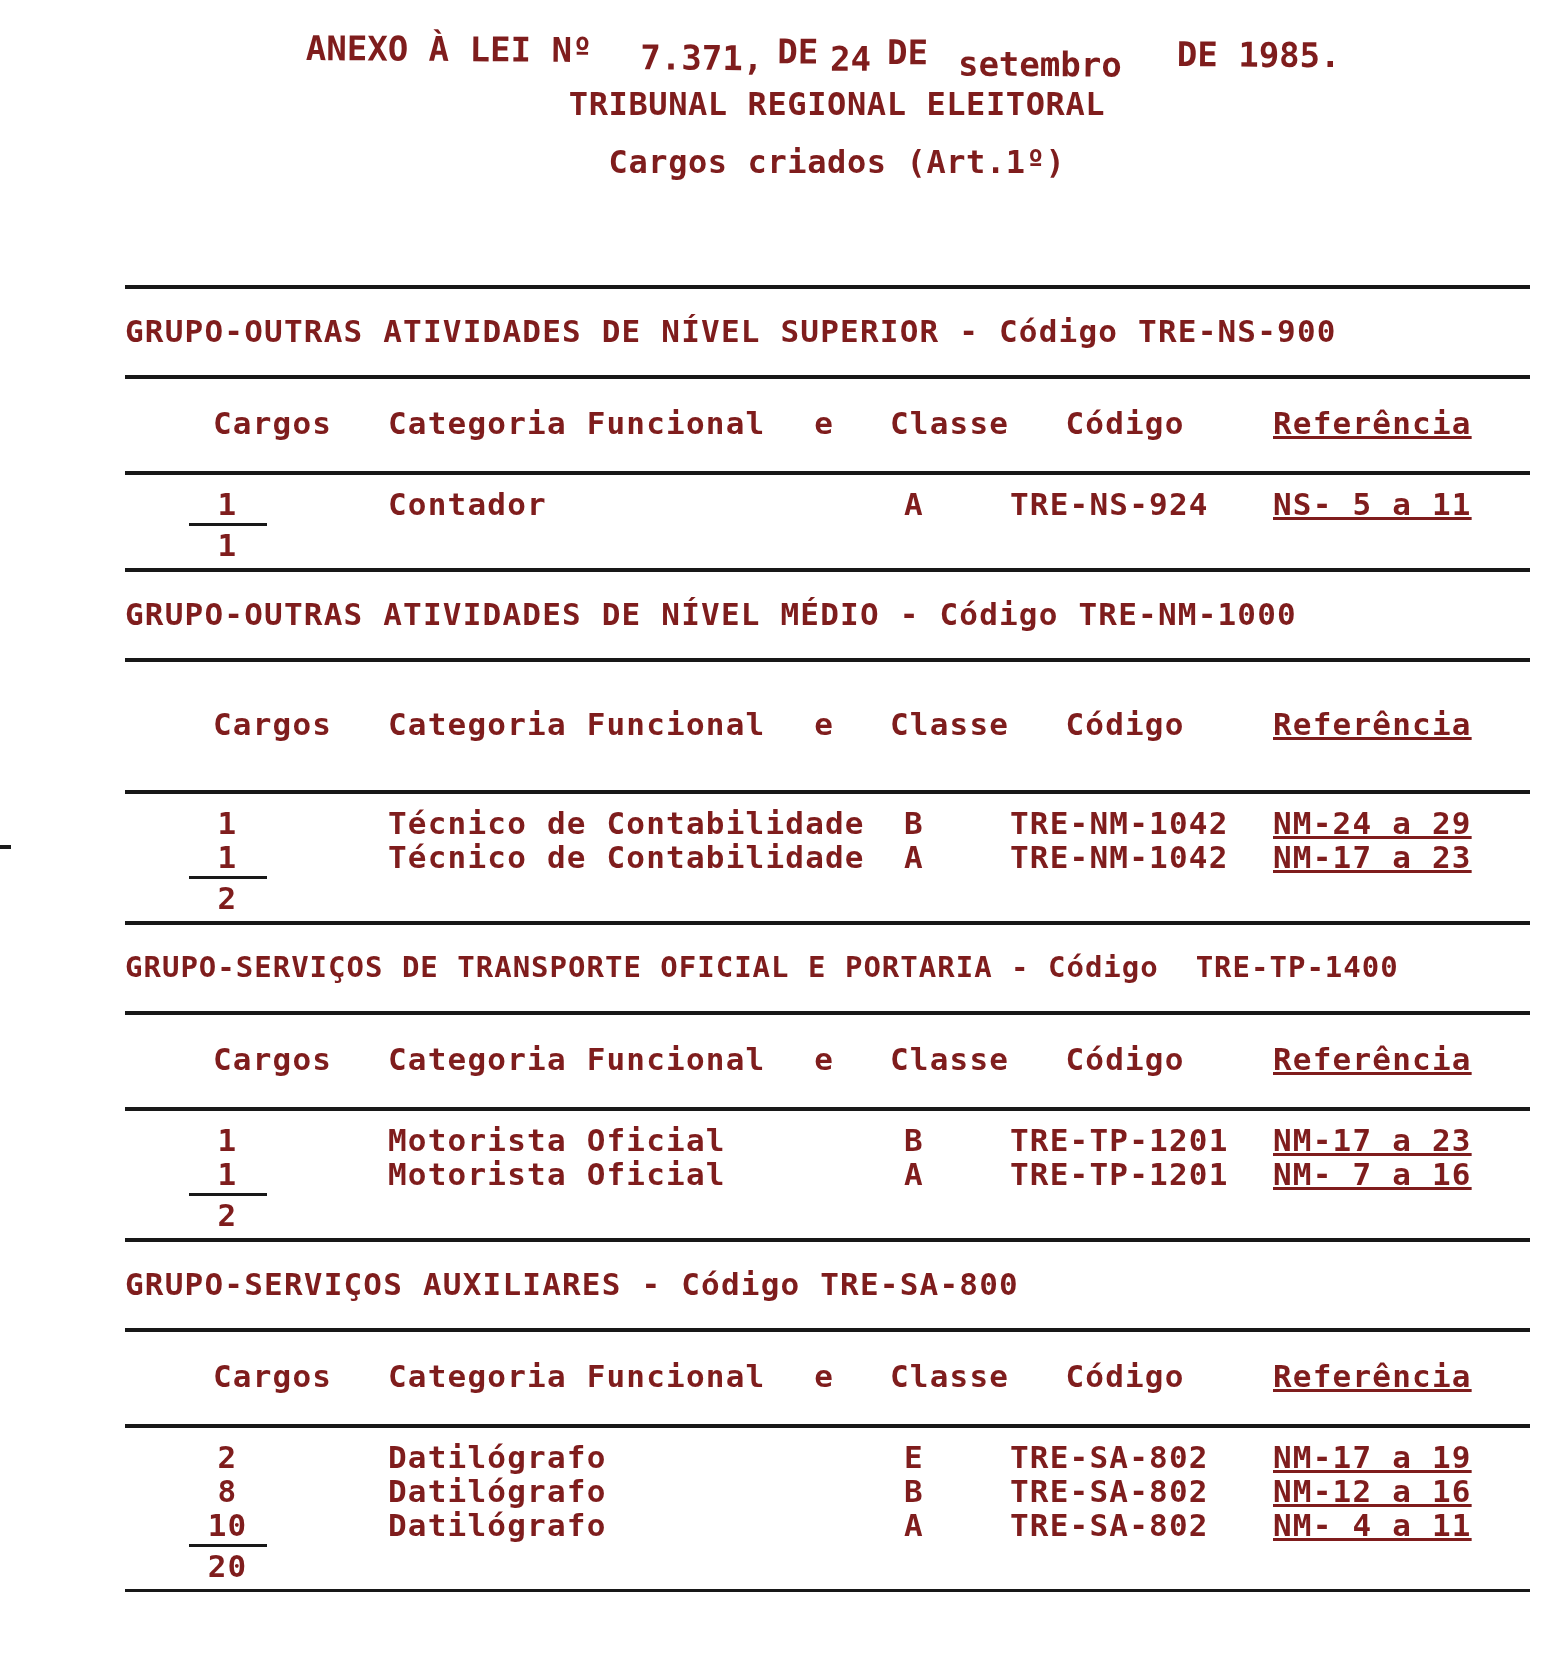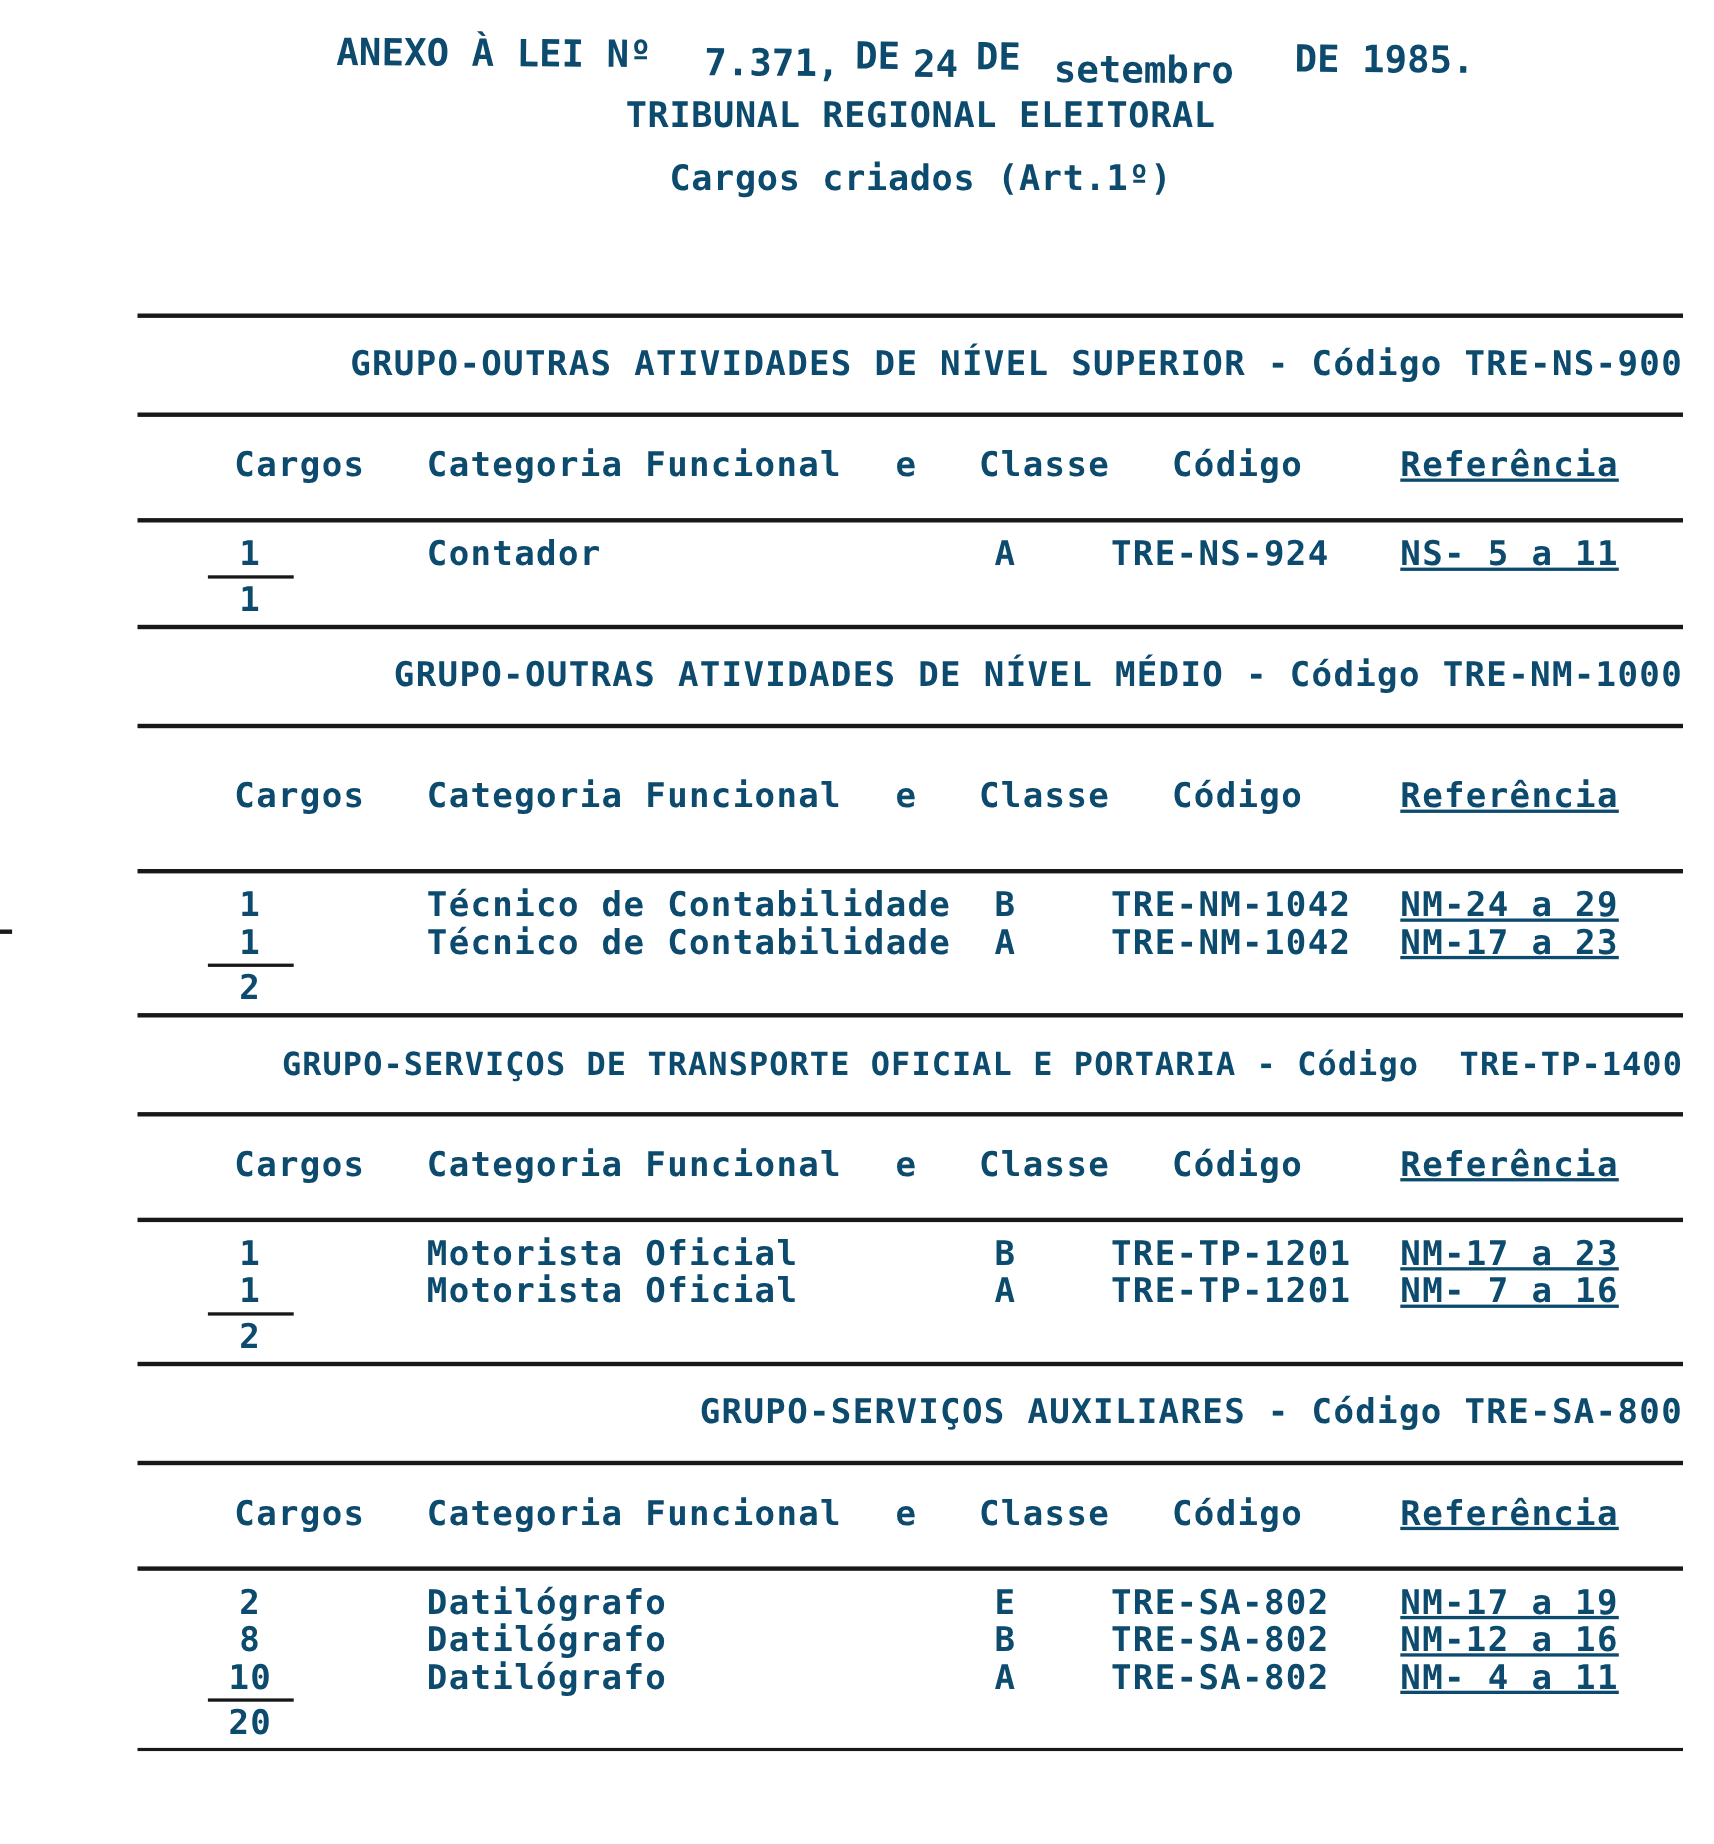--- a/index.html
+++ b/index.html
@@ -1,21 +1,21 @@
 <!DOCTYPE html>
 <html><head>
 <meta charset="utf-8">
 <style>
   html, body { margin: 0; padding: 0; background: #ffffff; }
   .page {
     position: relative;
     width: 1558px;
     height: 1592px;
     background: #ffffff;
-    color: #0c4a6e;
+    color: #7f1d1d;
     font-family: "DejaVu Sans Mono", "Liberation Mono", monospace;
     font-weight: 700;
     overflow: hidden;
   }
 
   
   .title-line {
     margin: 26px 0 0 306px;
     font-size: 34px;
     line-height: 44px;
@@ -42,21 +42,21 @@
   .org-1 { margin-top: 14px; }
   .org-2 { margin-top: 17px; }
   .subtitle { margin-top: 18px; }
 
   
   .content { margin: 103px 28px 0 125px; }
   .hr { border-top: 4px solid #181818; height: 0; }
 
   .sec-title {
     padding: 22px 0 24px;
-    text-align: right;
+    text-align: left;
     font-size: 31px;
     line-height: 40px;
     letter-spacing: 1.2px;
     white-space: pre;
   }
   .sec--wide .sec-title { font-size: 29px; letter-spacing: 1px; }
 
   .cols-row, .row {
     display: grid;
     grid-template-columns: 205px 560px 120px 230px 1fr;

